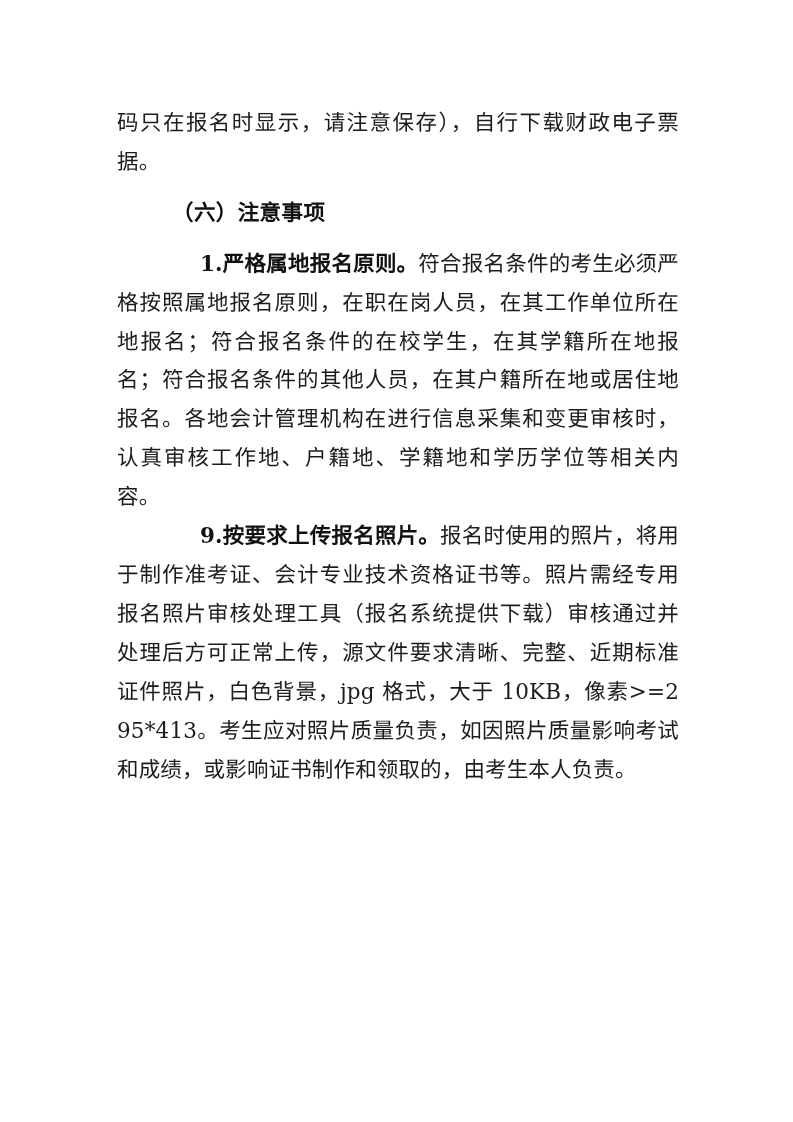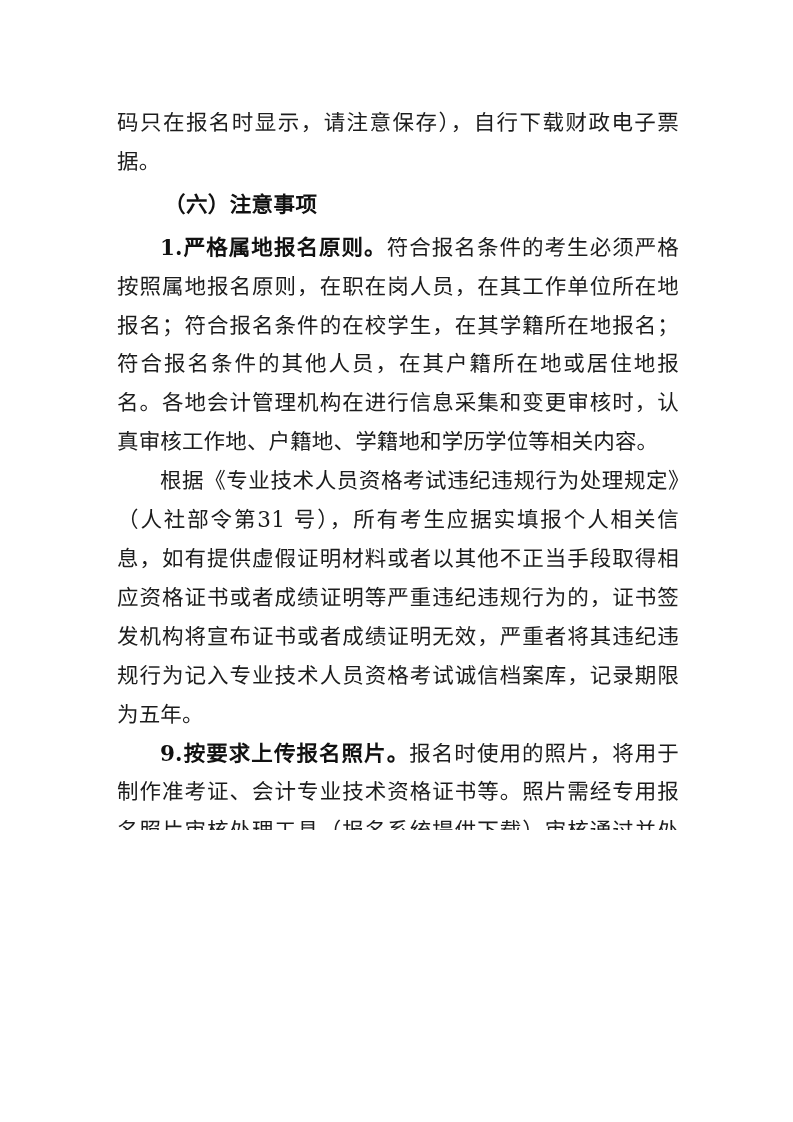--- a/index.html
+++ b/index.html
@@ -35,44 +35,44 @@
     text-justify: inter-character;
     text-align-last: left;
     letter-spacing: 0.15px;
     word-break: break-all;
     -webkit-font-smoothing: antialiased;
   }
   .indent2 {
     text-indent: 2em;
   }
   .heading {
-    margin: 4px;
+    margin: 12px;
     font-size: 21.5px;
     line-height: 38.9px;
     color: #111111;
     font-weight: bold;
     text-indent: 2em;
     letter-spacing: 0.4px;
   }
   .lead {
     font-weight: bold;
     color: #111111;
+    margin-left: 40px;
   }
 </style>
 </head>
 <body>
 
 <div class="page">
   <div class="content">
 
     <p class="para">码只在报名时显示，请注意保存），自行下载财政电子票据。</p>
 
     <p class="heading">（六）注意事项</p>
 
     <p class="para indent2"><span class="lead">1.严格属地报名原则。</span><span>符合报名条件的考生必须严格按照属地报名原则，在职在岗人员，在其工作单位所在地报名；符合报名条件的在校学生，在其学籍所在地报名；符合报名条件的其他人员，在其户籍所在地或居住地报名。各地会计管理机构在进行信息采集和变更审核时，认真审核工作地、户籍地、学籍地和学历学位等相关内容。</span></p>
 
 
-    <p class="para indent2">根据《专业技术人员资格考试违纪违规行为处理规定》（人社部令第31 号），所有考生应据实填报个人相关信息，如有提供虚假证明材料或者以其他不正当手段取得相应资格证书或者成绩证明等严重违纪违规行为的，证书签发机构将宣布证书或者成绩证明无效，严重者将其违纪违规行为记入专业技术人员资格考试诚信档案库，记录期限为五年。</p>
 
     <p class="para indent2"><span class="lead">9.按要求上传报名照片。</span><span>报名时使用的照片，将用于制作准考证、会计专业技术资格证书等。照片需经专用报名照片审核处理工具（报名系统提供下载）审核通过并处理后方可正常上传，源文件要求清晰、完整、近期标准证件照片，白色背景，jpg 格式，大于 10KB，像素&gt;=295*413。考生应对照片质量负责，如因照片质量影响考试和成绩，或影响证书制作和领取的，由考生本人负责。</span></p>
 
   </div>
 </div>
 
 </body></html>

